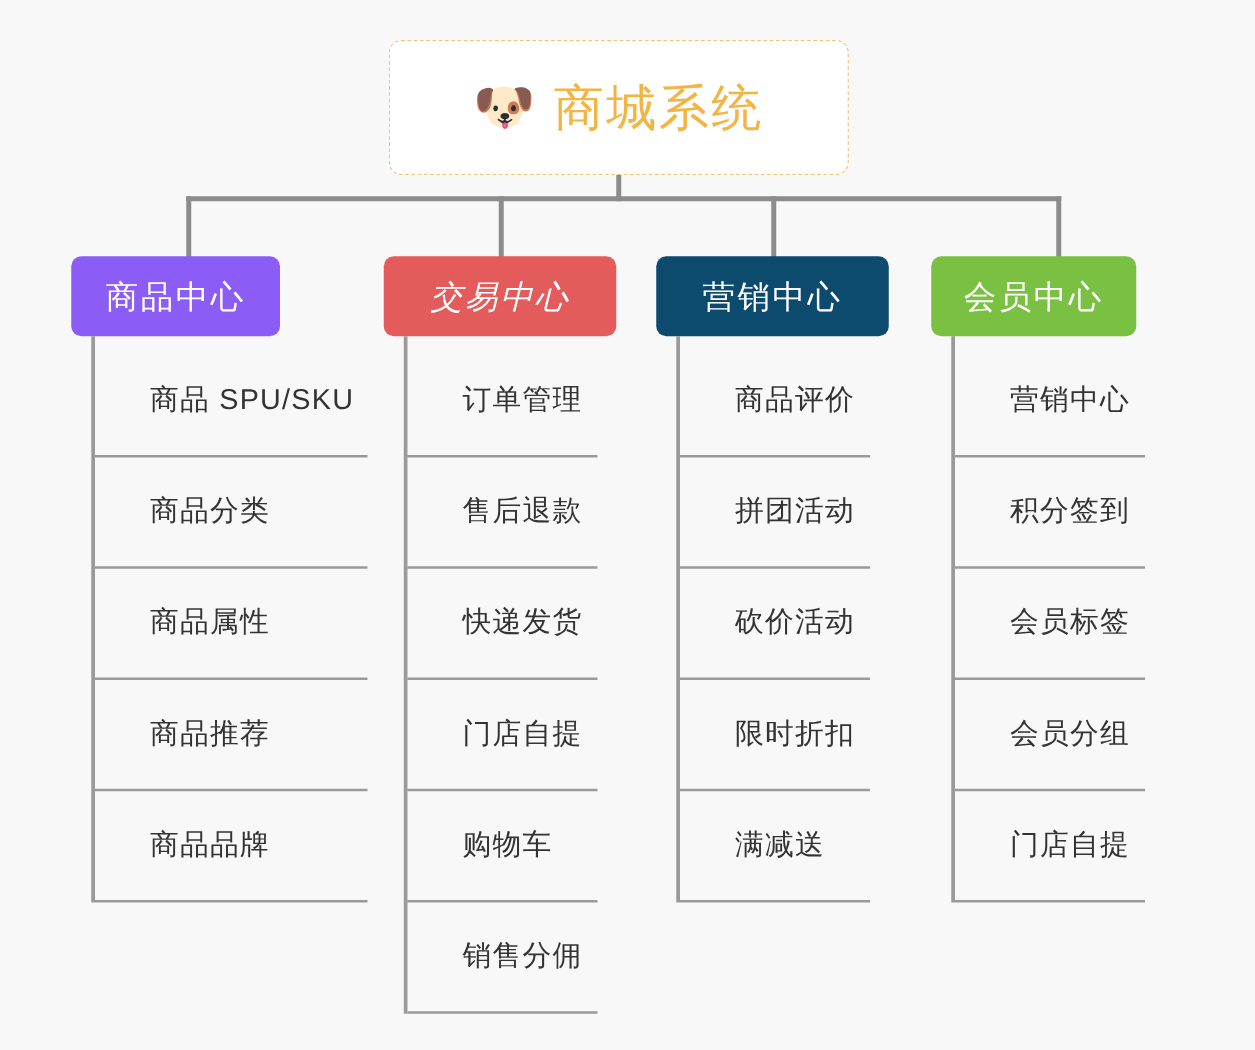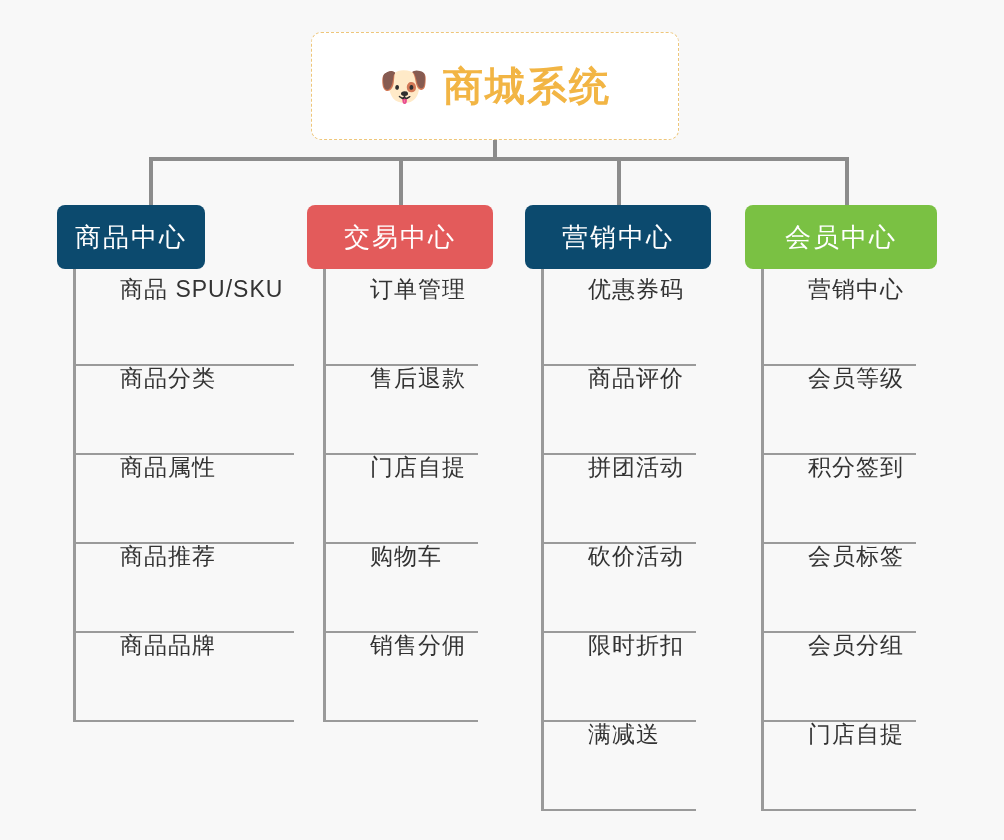--- a/index.html
+++ b/index.html
@@ -39,21 +39,21 @@
   .root-emoji {
     font-size: 40px;
     line-height: 1;
     display: block;
   }
   .root-title {
     font-size: 40px;
     color: #f2b544;
     letter-spacing: 2px;
     white-space: nowrap;
-    font-weight: 700;
+    font-weight: 400;
   }
 
   
   .trunk-stub {
     position: absolute;
     left: 493px;
     top: 140px;
     width: 4px;
     height: 21px;
     background: #8c8c8c;
@@ -92,38 +92,38 @@
     height: 64px;
     border-radius: 8px;
     display: flex;
     align-items: center;
     justify-content: center;
     color: #ffffff;
     font-size: 26px;
     letter-spacing: 2px;
     white-space: nowrap;
   }
-  .col-1 .cat-box { width: 148px; background: #0c4a6e; }
-  .col-2 .cat-box { width: 186px; background: #e35b5b; }
+  .col-1 .cat-box { width: 167px; background: #8b5cf6; }
+  .col-2 .cat-box { width: 186px; background: #e35b5b; font-style: italic; }
   .col-3 .cat-box { width: 186px; background: #0c4a6e; }
-  .col-4 .cat-box { width: 192px; background: #7ac143; }
+  .col-4 .cat-box { width: 164px; background: #7ac143; }
 
   
   .sub-list {
     position: relative;
     margin-left: 16px;
     border-left: 3px solid #9a9a9a;
     padding-top: 8px;
   }
   .sub-item {
     position: relative;
     height: 89px;
     box-sizing: border-box;
     display: flex;
-    align-items: flex-start;
+    align-items: center;
     padding-left: 44px;
     padding-bottom: 4px;
   }
   .sub-item .rule {
     position: absolute;
     left: 0;
     bottom: 0;
     height: 2px;
     background: #9a9a9a;
   }
@@ -192,44 +192,44 @@
     <div class="sub-list">
       <div class="sub-item">
         <span class="sub-label">订单管理</span>
         <span class="rule"></span>
       </div>
       <div class="sub-item">
         <span class="sub-label">售后退款</span>
         <span class="rule"></span>
       </div>
       <div class="sub-item">
+        <span class="sub-label">快递发货</span>
+        <span class="rule"></span>
+      </div>
+      <div class="sub-item">
         <span class="sub-label">门店自提</span>
         <span class="rule"></span>
       </div>
       <div class="sub-item">
         <span class="sub-label">购物车</span>
         <span class="rule"></span>
       </div>
       <div class="sub-item">
         <span class="sub-label">销售分佣</span>
         <span class="rule"></span>
       </div>
     </div>
   </div>
 
   <div class="column col-3">
     <div class="cat-box">
       <span>营销中心</span>
     </div>
     <div class="sub-list">
       <div class="sub-item">
-        <span class="sub-label">优惠券码</span>
-        <span class="rule"></span>
-      </div>
-      <div class="sub-item">
         <span class="sub-label">商品评价</span>
         <span class="rule"></span>
       </div>
       <div class="sub-item">
         <span class="sub-label">拼团活动</span>
         <span class="rule"></span>
       </div>
       <div class="sub-item">
         <span class="sub-label">砍价活动</span>
         <span class="rule"></span>
@@ -248,24 +248,20 @@
   <div class="column col-4">
     <div class="cat-box">
       <span>会员中心</span>
     </div>
     <div class="sub-list">
       <div class="sub-item">
         <span class="sub-label">营销中心</span>
         <span class="rule"></span>
       </div>
       <div class="sub-item">
-        <span class="sub-label">会员等级</span>
-        <span class="rule"></span>
-      </div>
-      <div class="sub-item">
         <span class="sub-label">积分签到</span>
         <span class="rule"></span>
       </div>
       <div class="sub-item">
         <span class="sub-label">会员标签</span>
         <span class="rule"></span>
       </div>
       <div class="sub-item">
         <span class="sub-label">会员分组</span>
         <span class="rule"></span>

